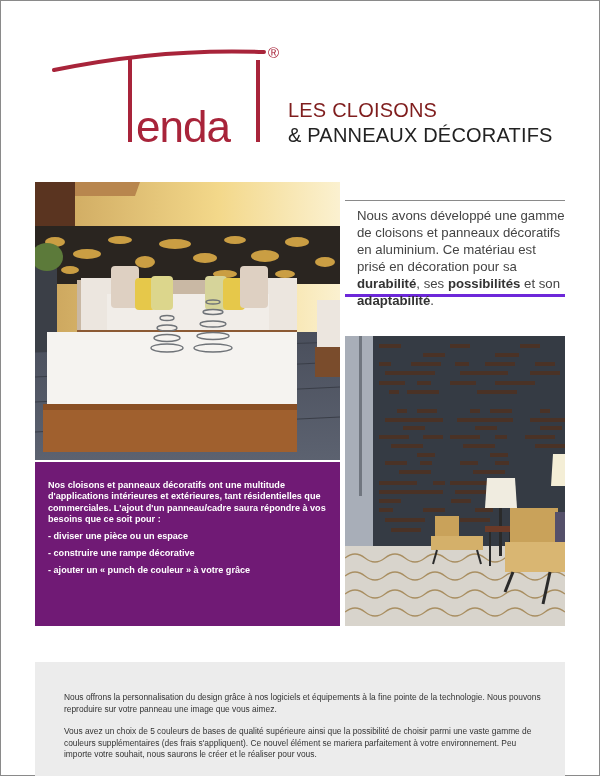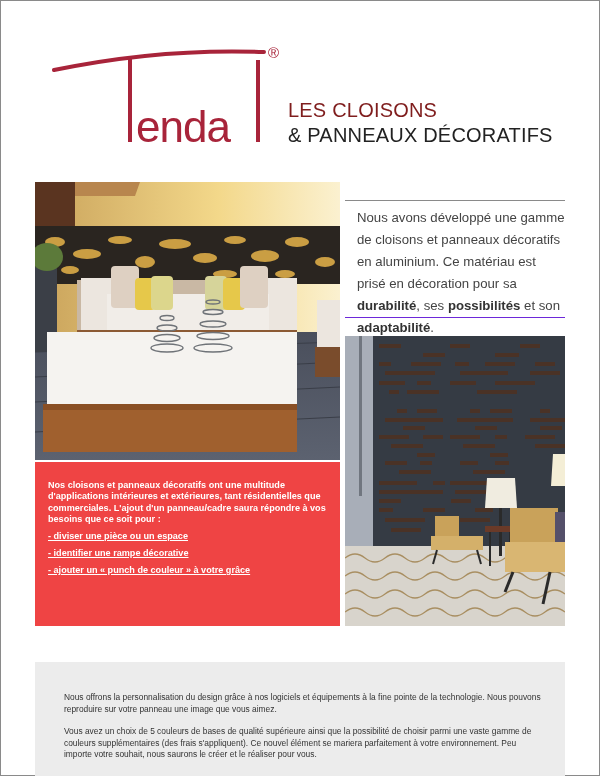--- a/index.html
+++ b/index.html
@@ -16,31 +16,31 @@
   .title { position:absolute; left:288px; top:98px; font-family:"Liberation Sans", sans-serif; font-size:20px; line-height:25px; letter-spacing:0.2px; }
   .title .l1 { color:#7f1d1d; }
   .title .l2 { color:#222; }
 
   
   .photo { position:absolute; overflow:hidden; }
   .photo-terrace { left:35px; top:182px; width:305px; height:278px; }
   .photo-interior { left:345px; top:336px; width:220px; height:290px; }
 
   
-  .intro { position:absolute; left:345px; top:200px; width:220px; height:118px;
-           border-top:1px solid #8a8a8a; border-bottom:1px solid #6d28d9; box-sizing:border-box;
-           padding:6px 0 0 12px; font-family:"Liberation Sans", sans-serif; font-size:13.2px; line-height:22px; color:#444; }
+  .intro { position:absolute; left:345px; top:200px; width:220px; height:97px;
+           border-top:1px solid #8a8a8a; border-bottom:3px solid #6d28d9; box-sizing:border-box;
+           padding:6px 0 0 12px; font-family:"Liberation Sans", sans-serif; font-size:13.2px; line-height:17px; color:#444; }
   .intro b { color:#333; font-weight:bold; }
 
   
-  .dark { position:absolute; left:35px; top:462px; width:305px; height:164px; background:#ef4444;
+  .dark { position:absolute; left:35px; top:462px; width:305px; height:164px; background:#701a75;
           box-sizing:border-box; padding:18px 10px 0 13px; color:#fff; font-family:"Liberation Sans", sans-serif;
           font-size:9.1px; line-height:11.4px; font-weight:bold; }
   .dark ul { list-style:none; margin:5px 0 0 0; padding:0; }
-  .dark li { margin:0 0 5.7px 0;text-decoration:underline; }
+  .dark li { margin:0 0 5.7px 0; }
 
   
   .footer { position:absolute; left:35px; top:630px; width:530px; height:118px; background:#ececec;
             box-sizing:border-box; padding:30px 20px 0 29px; color:#333; font-family:"Liberation Sans", sans-serif;
             font-size:8.4px; line-height:11.5px;margin-top:32px; }
   .footer p { margin:0 0 11px 0; }
 </style>
 </head>
 <body>
 
@@ -245,21 +245,21 @@
     <line x1="168" y1="236" x2="160" y2="256" stroke="#2a2a2a" stroke-width="3"></line>
     <line x1="205" y1="236" x2="198" y2="268" stroke="#2a2a2a" stroke-width="3"></line>
     <rect x="210" y="176" width="10" height="30" fill="#55506a"></rect>
   </svg>
 </div>
 
 <div class="dark">
   <div>Nos cloisons et panneaux décoratifs ont une multitude d'applications intérieures et extérieures, tant résidentielles que commerciales. L'ajout d'un panneau/cadre saura répondre à vos besoins que ce soit pour :</div>
   <ul>
     <li>- diviser une pièce ou un espace</li>
-    <li>- identifier une rampe décorative</li>
+    <li>- construire une rampe décorative</li>
     <li>- ajouter un « punch de couleur » à votre grâce</li>
   </ul>
 </div>
 
 <div class="footer">
   <p>Nous offrons la personnalisation du design grâce à nos logiciels et équipements à la fine pointe de la technologie. Nous pouvons reproduire sur votre panneau une image que vous aimez.</p>
   <p>Vous avez un choix de 5 couleurs de bases de qualité supérieure ainsi que la possibilité de choisir parmi une vaste gamme de couleurs supplémentaires (des frais s'appliquent). Ce nouvel élément se mariera parfaitement à votre environnement. Peu importe votre souhait, nous saurons le créer et le réaliser pour vous.</p>
 </div>
 
 </body></html>

